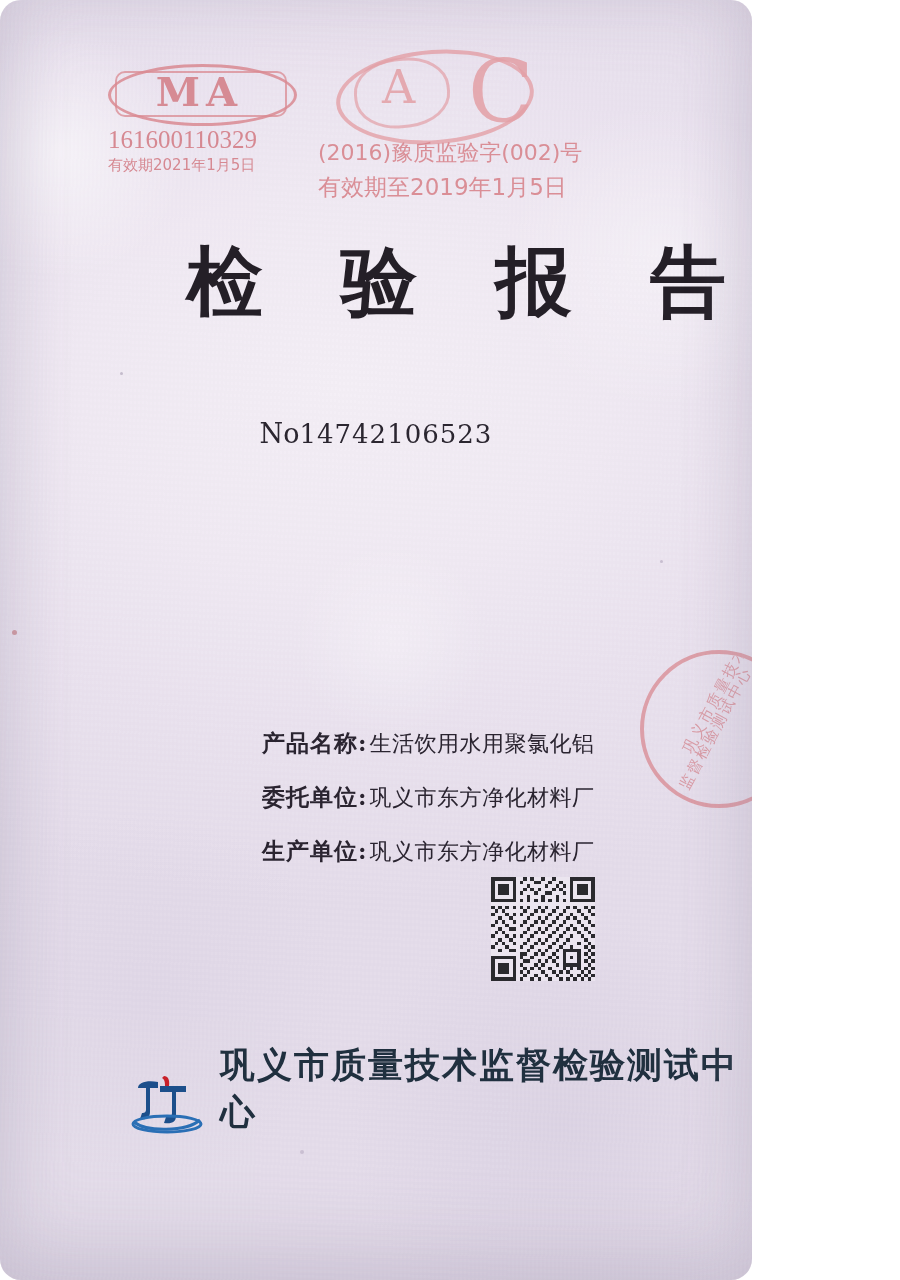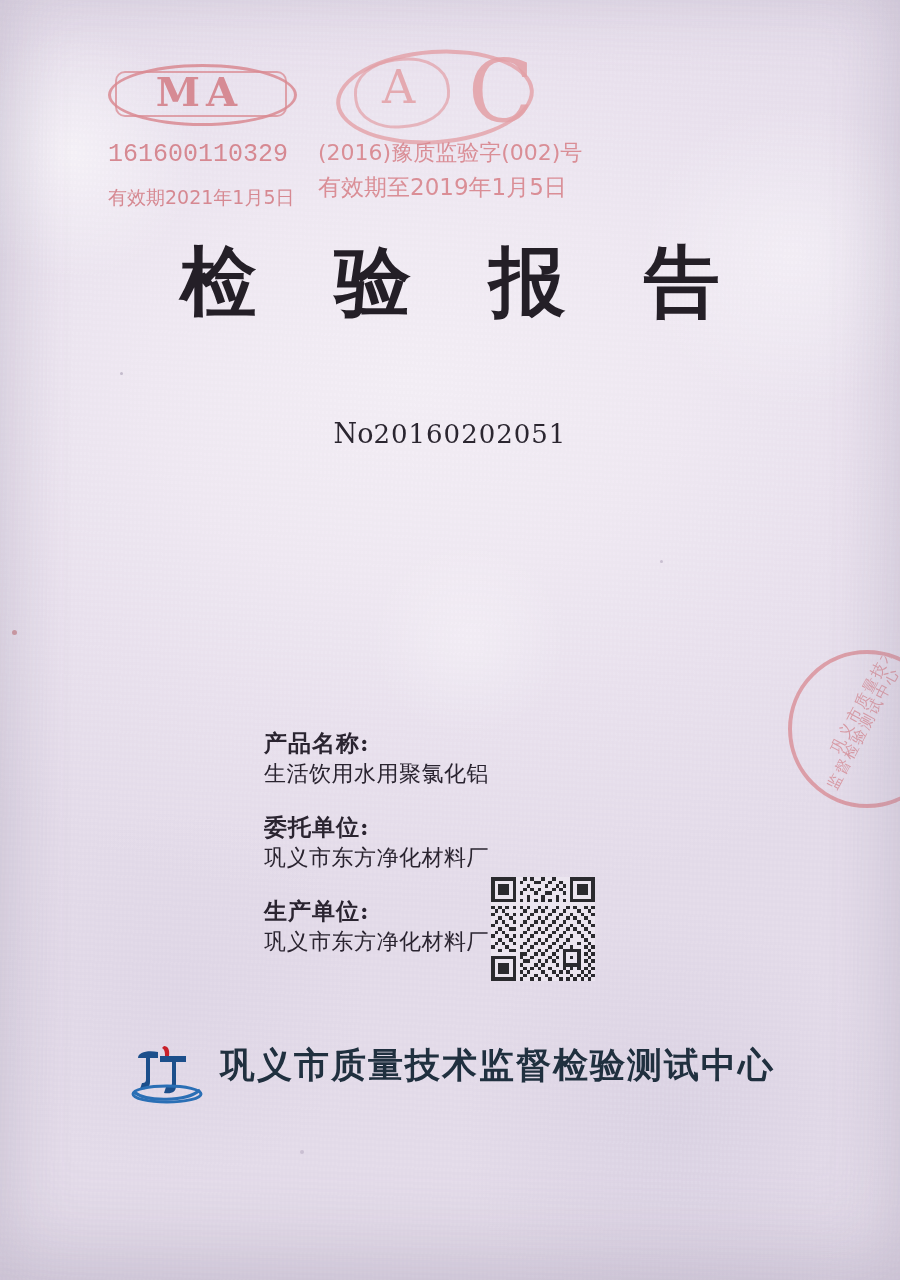--- a/index.html
+++ b/index.html
@@ -6,26 +6,27 @@
     margin: 0;
     padding: 0;
     background: #ffffff;
   }
   body {
     font-family: "DejaVu Sans", "Liberation Sans", sans-serif;
   }
 
   .page {
     position: relative;
-    width: 900px;
+    width: 752px;
     height: 1280px;
     overflow: hidden;
     background:
       radial-gradient(ellipse 700px 520px at 46% 30%, #f3eef5 0%, #efe8f2 38%, #e9e1ee 65%, #e3dbe9 100%),
       linear-gradient(160deg, #f6f1f6 0%, #ece5ef 45%, #e6dfea 75%, #ded6e5 100%);
+    border-radius: 21px;
   }
 
   
   .tex {
     position: absolute;
     inset: 0;
     pointer-events: none;
     background:
       radial-gradient(circle 180px at 8% 12%, rgba(255,255,255,0.55), rgba(255,255,255,0) 70%),
       radial-gradient(circle 220px at 88% 20%, rgba(255,255,255,0.40), rgba(255,255,255,0) 70%),
@@ -88,31 +89,31 @@
     width: 183px;
     text-align: center;
     font-family: "DejaVu Serif", "Liberation Serif", serif;
     font-weight: bold;
     font-size: 40px;
     letter-spacing: 6px;
     color: #d5848d;
     opacity: .92;
   }
   .stamp-ma .ma-num {
-    font-family: Liberation Mono, monospace;
+    font-family: Liberation Serif, serif;
     font-size: 25px;
     letter-spacing: 0px;
     color: #d5848d;
-    margin-top: 16px;
+    margin-top: 2px;
     opacity: .95;
   }
   .stamp-ma .ma-valid {
-    font-size: 19px;
+    font-size: 15px;
     color: #d5848d;
-    margin-top: 16px;
+    margin-top: 2px;
     opacity: .95;
   }
 
   .stamp-cma {
     position: absolute;
     left: 318px;
     top: 46px;
     width: 240px;
     color: #e09aa0;
   }
@@ -170,21 +171,21 @@
     margin-top: 4px;
     opacity: .95;
   }
 
   
   .doc-title {
     position: absolute;
     left: 0;
     right: 0;
     top: 232px;
-    text-align: center;
+    text-align: right;
     font-family: "DejaVu Serif", "Liberation Serif", serif;
     font-weight: bold;
     font-size: 76px;
     letter-spacing: 26px;
     text-indent: 26px;
     color: #241f27;
   }
 
   .doc-no {
     position: absolute;
@@ -207,21 +208,20 @@
     position: absolute;
     left: 262px;
     top: 728px;
     width: 520px;
   }
   .field-row {
     display: flex;
     align-items: baseline;
     margin-bottom: 23px;
     white-space: nowrap;
-    flex-direction: column;
   }
   .field-label {
     font-family: "DejaVu Serif", "Liberation Serif", serif;
     font-weight: bold;
     font-size: 23px;
     color: #2a2430;
     letter-spacing: 1px;
   }
   .field-value {
     font-family: Liberation Serif, serif;
@@ -276,21 +276,21 @@
     letter-spacing: 2px;
     white-space: nowrap;
   }
 
   
   .footer {
     position: absolute;
     left: 128px;
     top: 1042px;
     display: flex;
-    align-items: flex-start;
+    align-items: flex-end;
   }
   .logo {
     position: relative;
     width: 78px;
     height: 64px;
     margin-right: 14px;
     flex: none;
   }
   .org-name {
     font-family: "DejaVu Serif", "Liberation Serif", serif;
@@ -328,21 +328,21 @@
       <div class="a-letter">A</div>
       <div class="c-letter">C</div>
     </div>
     <div class="cma-line1">(2016)豫质监验字(002)号</div>
     <div class="cma-line2">有效期至2019年1月5日</div>
   </div>
 
   <div class="doc-title">检 验 报 告</div>
 
   <div class="doc-no">
-    <span class="no-mark">No</span><span>20160202051</span>
+    <span class="no-mark">No</span><span>14742106523</span>
   </div>
 
   <div class="seal">
     <div class="seal-txt">巩义市质量技术</div>
     <div class="seal-txt2">监督检验测试中心</div>
   </div>
 
   <div class="fields">
     <div class="field-row">
       <span class="field-label">产品名称:</span>

